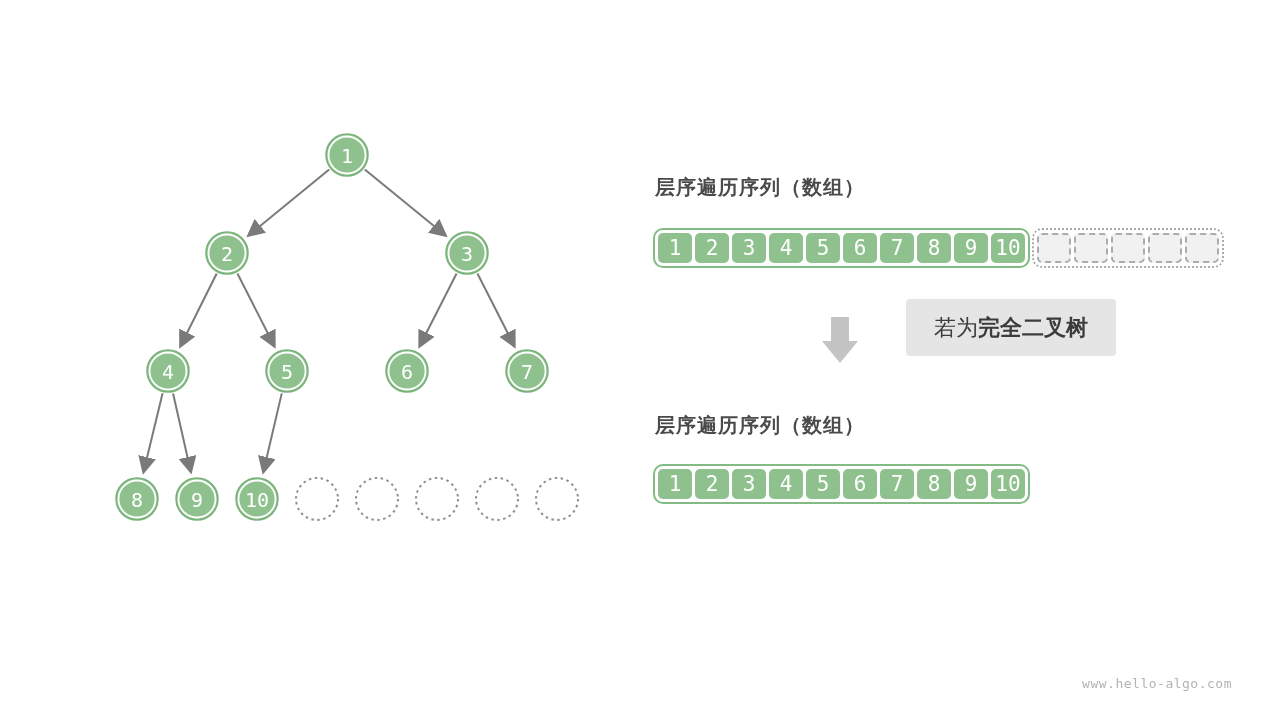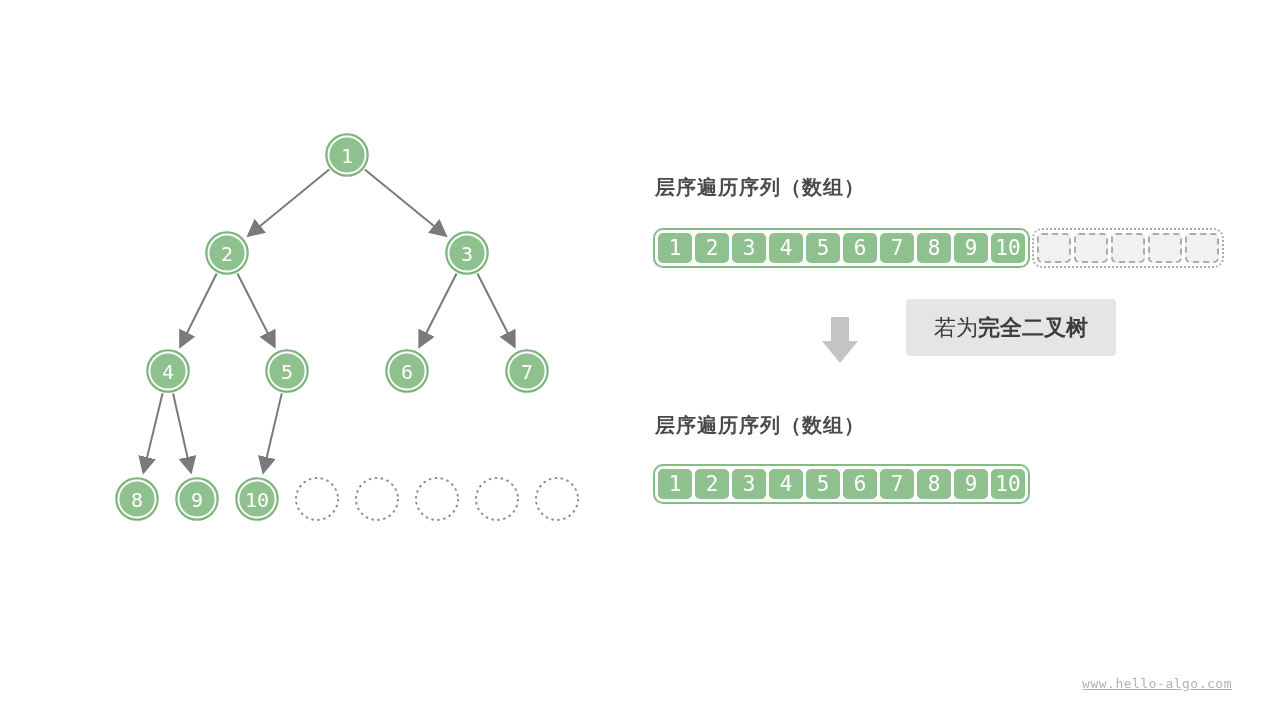--- a/index.html
+++ b/index.html
@@ -47,21 +47,21 @@
   .note {
     position: absolute; left: 906px; top: 299px; width: 210px;
     background: var(--note-bg); border-radius: 4px;
     padding: 12px 10px; text-align: center;
     font-size: 22px; line-height: 1.5; color: var(--note-text);
   }
 
   .watermark {
     position: absolute; top: 676px; right: 48px;
     font-family: "DejaVu Sans Mono", monospace; font-size: 13px;
-    color: var(--watermark-text); letter-spacing: 0.5px; text-decoration: underline;
+    color: var(--watermark-text); letter-spacing: 0.5px;
   }
 </style>
 </head>
 <body>
 
 <div class="page">
 
   <svg class="tree" width="620" height="560" viewBox="0 0 620 560">
     <defs>
       <marker id="arrowhead" markerWidth="10" markerHeight="9" refX="7.5" refY="4.5" orient="auto">

